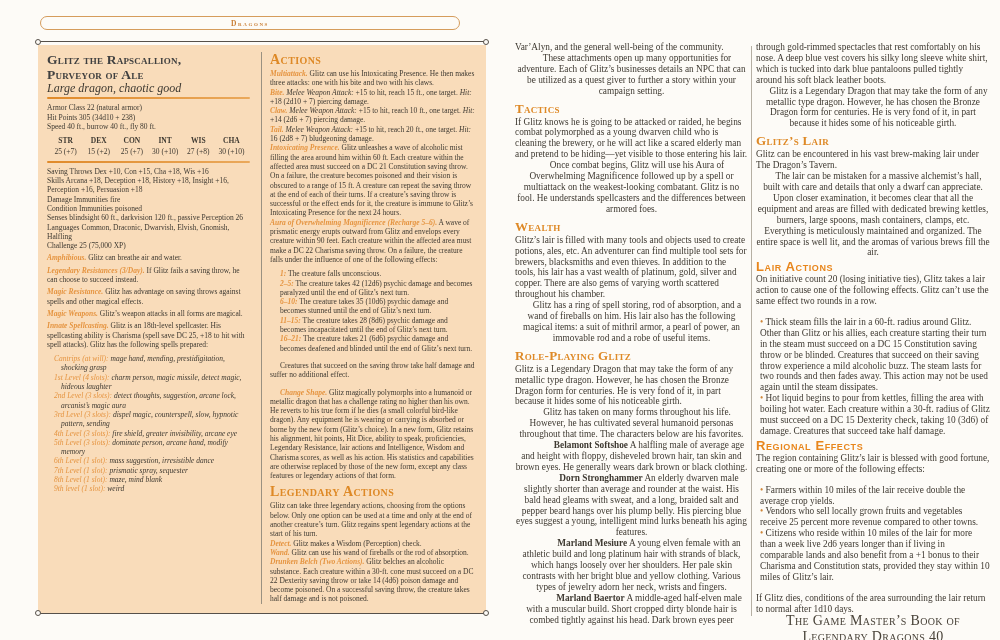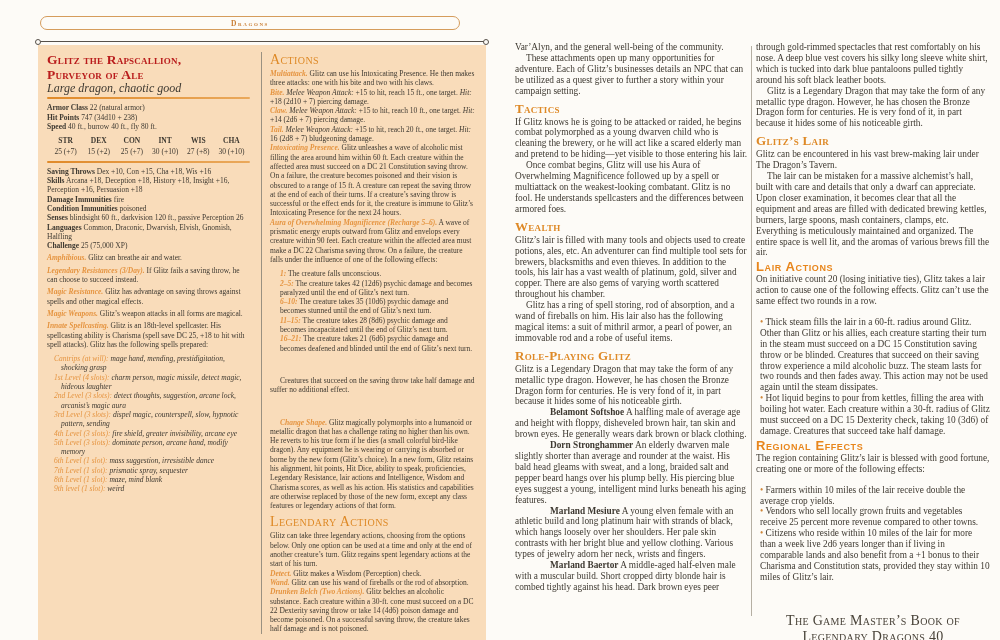--- a/index.html
+++ b/index.html
@@ -23,52 +23,52 @@
   .statblock{position:absolute;left:38px;top:45px;width:448px;min-height:524px;background:#f9dcba;
              display:flex;padding:7px 0 9px 9px;box-sizing:border-box;border-bottom:1px solid #56504a;}
   .ring-bl,.ring-br{position:absolute;bottom:-3px;width:4px;height:4px;border:1px solid #56504a;
              border-radius:50%;background:#fdfbf7;}
   .ring-bl{left:-3px;}
   .ring-br{right:-3px;}
   .sb-vline{width:1px;background:#9a9181;margin:0 8px 0 11px;align-self:stretch;}
   .sb-col1{width:203px;font-size:7.5px;line-height:9.3px;}
   .sb-col2{width:205px;font-size:7.5px;line-height:9.3px;}
 
-  .sb-title{font-size:13.5px;line-height:15px;color:#b91c1c;font-weight:bold;font-variant:small-caps;letter-spacing:.2px;}
+  .sb-title{font-size:13.5px;line-height:15px;color:#404040;font-weight:bold;font-variant:small-caps;letter-spacing:.2px;}
   .sb-sub{font-style:italic;font-size:12px;margin:2px 0 3px;}
   .sb-rule{height:2px;background:linear-gradient(to right,#e08a2a,#eaa95c);border-radius:1px;margin:4px 0;}
-  .lbl{font-weight:bold;}
+  .lbl{font-weight:normal;}
   .abil-row{display:flex;margin:5px 0 3px;padding:0 2px;}
   .abil{flex:1;text-align:center;}
   .abil-name{font-weight:bold;margin-bottom:2px;}
   .traits{}
   .traits p{margin-top:3px;}
   .tname{color:#e59440;font-weight:bold;}
   .spells{margin-top:5px;}
   .spells p{padding-left:14px;text-indent:-7px;}
   .slot{color:#e59440;}
 
-  .sb-h{font-size:14px;color:#de8926;font-variant:small-caps;font-weight:normal;letter-spacing:.4px;
+  .sb-h{font-size:14px;color:#de8926;font-variant:small-caps;font-weight:bold;letter-spacing:.4px;
         margin:0 0 2px;line-height:15px;}
   .mt{margin-top:4px;}
   .aname{color:#e59440;font-weight:bold;}
   .effects{margin:5px 0;padding-left:10px;}
   .erange{color:#e59440;font-weight:bold;}
-  .indent{text-indent:10px;margin-top:23px;}
+  .indent{text-indent:10px;margin-top:8px;}
 
   
   .colbody{position:absolute;top:42px;font-size:9.3px;line-height:10.9px;}
   .col3{left:515px;width:233px;}
   .col4{left:756px;width:234px;}
   .col-divider{position:absolute;left:751px;top:46px;width:1px;height:570px;background:#b5afa3;}
   .sec{font-size:13px;color:#de8926;font-variant:small-caps;font-weight:bold;margin:5px 0 1px;
        line-height:14px;letter-spacing:.3px;}
   .subsec{font-family:"Liberation Sans",sans-serif;font-size:13px;color:#e8861c;font-variant:small-caps;
        font-weight:bold;letter-spacing:.6px;margin:4px 0 1px;}
-  .ind{text-indent:11px;}
+  .ind{text-indent:11px;text-align:center;}
   .char-name{font-weight:bold;padding-left:24px;}
   .bullet{padding-left:4px;}
   .bullet::before{content:"• ";color:#cf8638;}
   .gap{margin-top:10px;}
 
   .footer{position:absolute;left:756px;top:613px;width:234px;text-align:center;font-variant:small-caps;
           font-size:14px;color:#494339;letter-spacing:.3px;}
 </style>
 </head>
 <body>
@@ -85,21 +85,21 @@
     <span class="ring-bl"></span>
     <span class="ring-br"></span>
 
     <div class="sb-col1">
       <div class="sb-title">Glitz the Rapscallion,</div>
       <div class="sb-title">Purveyor of Ale</div>
       <div class="sb-sub">Large dragon, chaotic good</div>
       <div class="sb-rule"></div>
 
       <p><span class="lbl">Armor Class</span> <span>22 (natural armor)</span></p>
-      <p><span class="lbl">Hit Points</span> <span>747 (34d10 + 238)</span></p>
+      <p><span class="lbl">Hit Points</span> <span>305 (34d10 + 238)</span></p>
       <p><span class="lbl">Speed</span> <span>40 ft., burrow 40 ft., fly 80 ft.</span></p>
 
       <div class="abil-row">
         <div class="abil">
             <div class="abil-name">STR</div>
             <div>25 (+7)</div>
           </div>
         <div class="abil">
             <div class="abil-name">DEX</div>
             <div>15 (+2)</div>
@@ -189,20 +189,21 @@
     <h3 class="sec">Tactics</h3>
     <p>If Glitz knows he is going to be attacked or raided, he begins combat polymorphed as a young dwarven child who is cleaning the brewery, or he will act like a scared elderly man and pretend to be hiding—yet visible to those entering his lair.</p>
     <p class="ind">Once combat begins, Glitz will use his Aura of Overwhelming Magnificence followed up by a spell or multiattack on the weakest-looking combatant. Glitz is no fool. He understands spellcasters and the differences between armored foes.</p>
 
     <h3 class="sec">Wealth</h3>
     <p>Glitz’s lair is filled with many tools and objects used to create potions, ales, etc. An adventurer can find multiple tool sets for brewers, blacksmiths and even thieves. In addition to the tools, his lair has a vast wealth of platinum, gold, silver and copper. There are also gems of varying worth scattered throughout his chamber.</p>
     <p class="ind">Glitz has a ring of spell storing, rod of absorption, and a wand of fireballs on him. His lair also has the following magical items: a suit of mithril armor, a pearl of power, an immovable rod and a robe of useful items.</p>
 
     <h3 class="sec">Role-Playing Glitz</h3>
     <p>Glitz is a Legendary Dragon that may take the form of any metallic type dragon. However, he has chosen the Bronze Dragon form for centuries. He is very fond of it, in part because it hides some of his noticeable girth.</p>
+    <p class="ind">Glitz has taken on many forms throughout his life. However, he has cultivated several humanoid personas throughout that time. The characters below are his favorites.</p>
     <p class="ind"><span class="char-name">Belamont Softshoe</span> <span>A halfling male of average age and height with floppy, disheveled brown hair, tan skin and brown eyes. He generally wears dark brown or black clothing.</span></p>
     <p class="ind"><span class="char-name">Dorn Stronghammer</span> <span>An elderly dwarven male slightly shorter than average and rounder at the waist. His bald head gleams with sweat, and a long, braided salt and pepper beard hangs over his plump belly. His piercing blue eyes suggest a young, intelligent mind lurks beneath his aging features.</span></p>
     <p class="ind"><span class="char-name">Marland Mesiure</span> <span>A young elven female with an athletic build and long platinum hair with strands of black, which hangs loosely over her shoulders. Her pale skin contrasts with her bright blue and yellow clothing. Various types of jewelry adorn her neck, wrists and fingers.</span></p>
     <p class="ind"><span class="char-name">Marland Baertor</span> <span>A middle-aged half-elven male with a muscular build. Short cropped dirty blonde hair is combed tightly against his head. Dark brown eyes peer</span></p>
   </div>
 
   <div class="col-divider"></div>
 
   <div class="colbody col4">
     <p>through gold-rimmed spectacles that rest comfortably on his nose. A deep blue vest covers his silky long sleeve white shirt, which is tucked into dark blue pantaloons pulled tightly around his soft black leather boots.</p>
@@ -215,16 +216,17 @@
     <h4 class="subsec">Lair Actions</h4>
     <p>On initiative count 20 (losing initiative ties), Glitz takes a lair action to cause one of the following effects. Glitz can’t use the same effect two rounds in a row.</p>
     <p class="bullet gap">Thick steam fills the lair in a 60-ft. radius around Glitz. Other than Glitz or his allies, each creature starting their turn in the steam must succeed on a DC 15 Constitution saving throw or be blinded. Creatures that succeed on their saving throw experience a mild alcoholic buzz. The steam lasts for two rounds and then fades away. This action may not be used again until the steam dissipates.</p>
     <p class="bullet">Hot liquid begins to pour from kettles, filling the area with boiling hot water. Each creature within a 30-ft. radius of Glitz must succeed on a DC 15 Dexterity check, taking 10 (3d6) of damage. Creatures that succeed take half damage.</p>
 
     <h4 class="subsec">Regional Effects</h4>
     <p>The region containing Glitz’s lair is blessed with good fortune, creating one or more of the following effects:</p>
     <p class="bullet gap">Farmers within 10 miles of the lair receive double the average crop yields.</p>
     <p class="bullet">Vendors who sell locally grown fruits and vegetables receive 25 percent more revenue compared to other towns.</p>
     <p class="bullet">Citizens who reside within 10 miles of the lair for more than a week live 2d6 years longer than if living in comparable lands and also benefit from a +1 bonus to their Charisma and Constitution stats, provided they stay within 10 miles of Glitz’s lair.</p>
+    <p class="gap">If Glitz dies, conditions of the area surrounding the lair return to normal after 1d10 days.</p>
   </div>
 
   <div class="footer">The Game Master’s Book of Legendary Dragons 40</div>
 </div>
 
 </body></html>

